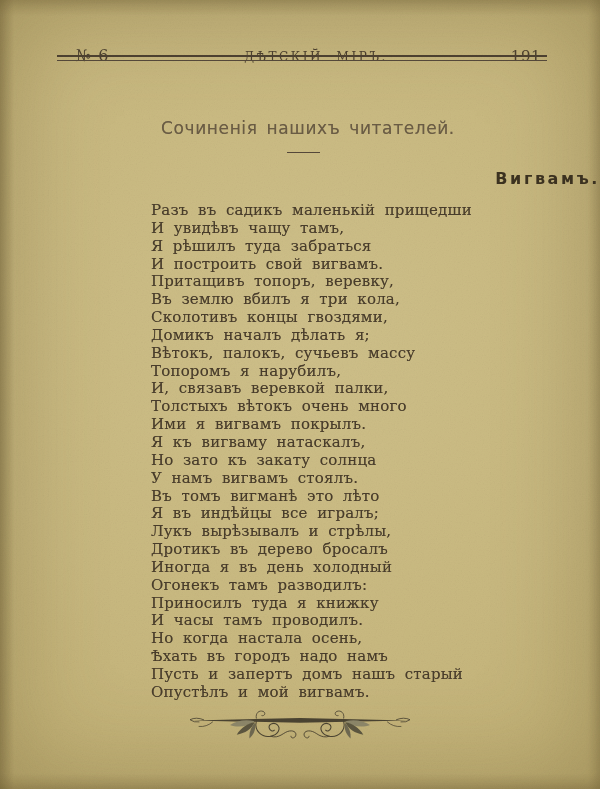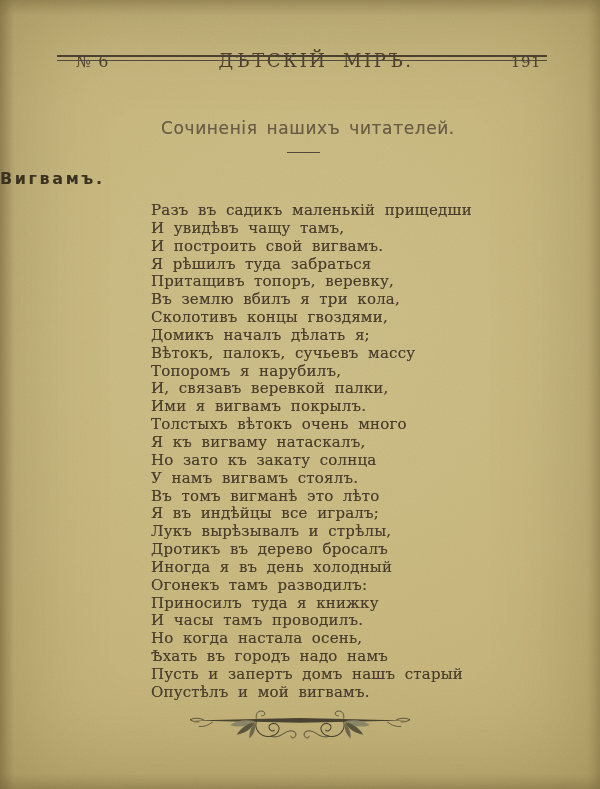--- a/index.html
+++ b/index.html
@@ -17,39 +17,39 @@
       inset 0 0 90px 16px rgba(105,88,45,0.30),
       inset 0 0 12px 2px rgba(105,88,45,0.22);
   }
   .grain{position:absolute;inset:0;width:100%;height:100%;opacity:0.10;mix-blend-mode:multiply;pointer-events:none;}
   .masthead{
     position:absolute;top:34px;left:57px;width:490px;height:20px;
     display:flex;justify-content:space-between;align-items:baseline;
     color:#4c402e;
   }
   .issue{font-size:16px;padding-left:19px;letter-spacing:1px;}
-  .journal{font-size:18px;letter-spacing:2.6px;word-spacing:7px;transform:translateX(6px);margin-top:16px;}
+  .journal{font-size:12px;letter-spacing:2.6px;word-spacing:7px;transform:translateX(6px);margin-top:16px;}
   .pageno{font-size:15px;padding-right:6px;letter-spacing:0.5px;}
   .double-rule{
     position:absolute;top:55px;left:57px;width:490px;height:3px;
     border-top:2px solid #4d4130;border-bottom:1px solid #55493a;
   }
   .section-title{
     position:absolute;top:110px;left:0;width:600px;margin:8px;
     text-align:center;font-family:"DejaVu Sans", sans-serif;font-weight:400;
     font-size:17px;letter-spacing:0.6px;word-spacing:3px;color:#6b5d45;
     text-shadow:0 0 0.6px rgba(107,93,69,0.55);
   }
   .short-rule{
     position:absolute;top:152px;left:287px;width:33px;height:0;
     border-top:1.4px solid #55483a;
   }
   .poem-title{
     position:absolute;top:169px;left:0;width:600px;margin:0;
-    text-align:left;font-family:"DejaVu Sans", sans-serif;font-weight:bold;
+    text-align:right;font-family:"DejaVu Sans", sans-serif;font-weight:bold;
     font-size:16px;letter-spacing:2.6px;color:#3c3220;
   }
   .poem{
     position:absolute;top:202px;left:151px;width:320px;
     font-size:15px;line-height:17.85px;color:#493d2b;
     letter-spacing:0.2px;word-spacing:4.5px;white-space:nowrap;
     text-shadow:0 0 0.5px rgba(73,61,43,0.5);
   }
   .poem-line{height:17.85px;}
   .ornament{position:absolute;top:708px;left:187px;width:226px;height:46px;}
@@ -69,31 +69,31 @@
 
   <h2 class="section-title">Сочиненія нашихъ читателей.</h2>
 
   <div class="short-rule"></div>
 
   <h1 class="poem-title">Вигвамъ.</h1>
 
   <div class="poem">
       <div class="poem-line">Разъ въ садикъ маленькій прищедши</div>
       <div class="poem-line">И увидѣвъ чащу тамъ,</div>
+      <div class="poem-line">Я рѣшилъ туда забраться</div>
       <div class="poem-line">И построить свой вигвамъ.</div>
-      <div class="poem-line">Я рѣшилъ туда забраться</div>
       <div class="poem-line">Притащивъ топоръ, веревку,</div>
       <div class="poem-line">Въ землю вбилъ я три кола,</div>
       <div class="poem-line">Сколотивъ концы гвоздями,</div>
       <div class="poem-line">Домикъ началъ дѣлать я;</div>
       <div class="poem-line">Вѣтокъ, палокъ, сучьевъ массу</div>
       <div class="poem-line">Топоромъ я нарубилъ,</div>
       <div class="poem-line">И, связавъ веревкой палки,</div>
+      <div class="poem-line">Толстыхъ вѣтокъ очень много</div>
       <div class="poem-line">Ими я вигвамъ покрылъ.</div>
-      <div class="poem-line">Толстыхъ вѣтокъ очень много</div>
       <div class="poem-line">Я къ вигваму натаскалъ,</div>
       <div class="poem-line">Но зато къ закату солнца</div>
       <div class="poem-line">У намъ вигвамъ стоялъ.</div>
       <div class="poem-line">Въ томъ вигманѣ это лѣто</div>
       <div class="poem-line">Я въ индѣйцы все игралъ;</div>
       <div class="poem-line">Лукъ вырѣзывалъ и стрѣлы,</div>
       <div class="poem-line">Дротикъ въ дерево бросалъ</div>
       <div class="poem-line">Иногда я въ день холодный</div>
       <div class="poem-line">Огонекъ тамъ разводилъ:</div>
       <div class="poem-line">Приносилъ туда я книжку</div>

